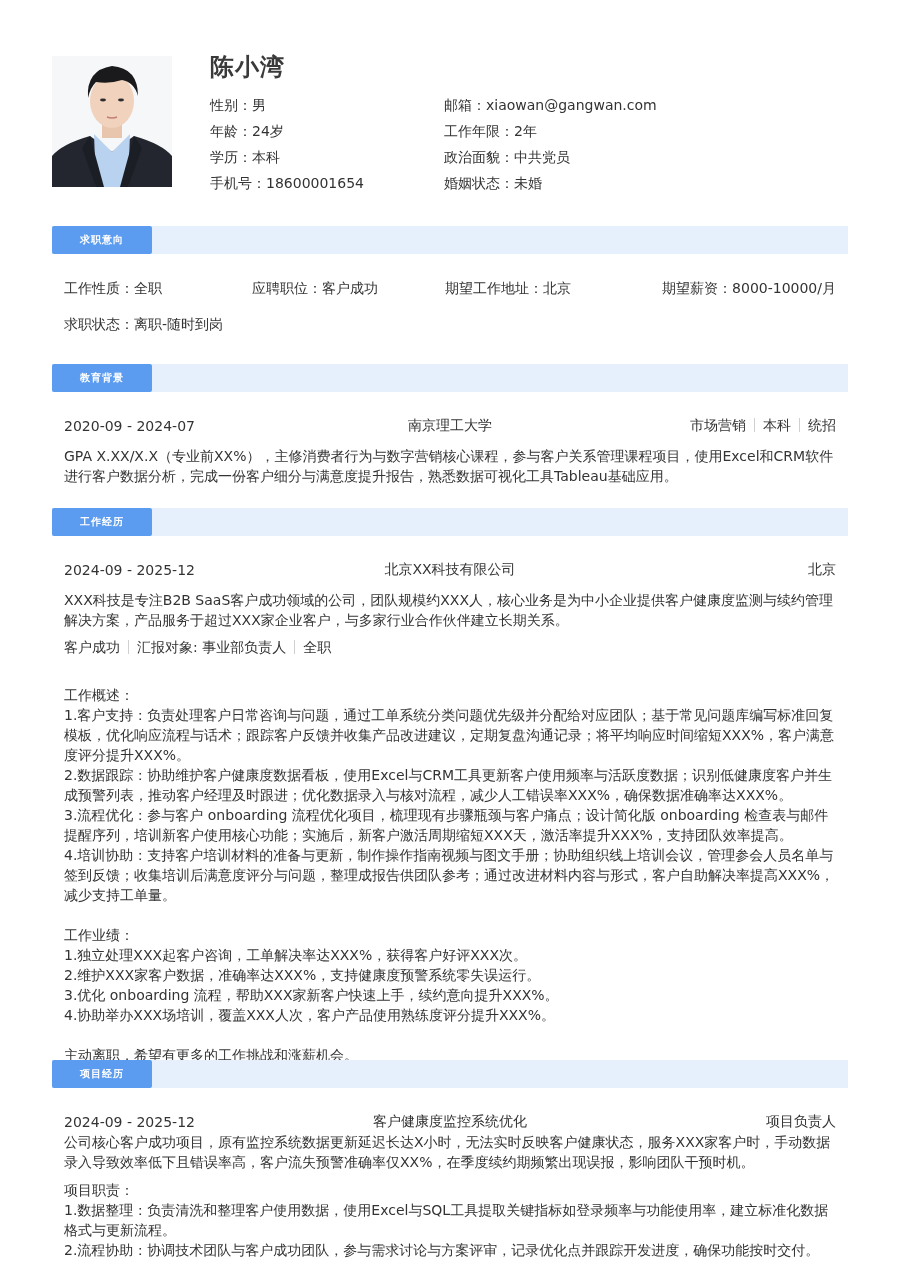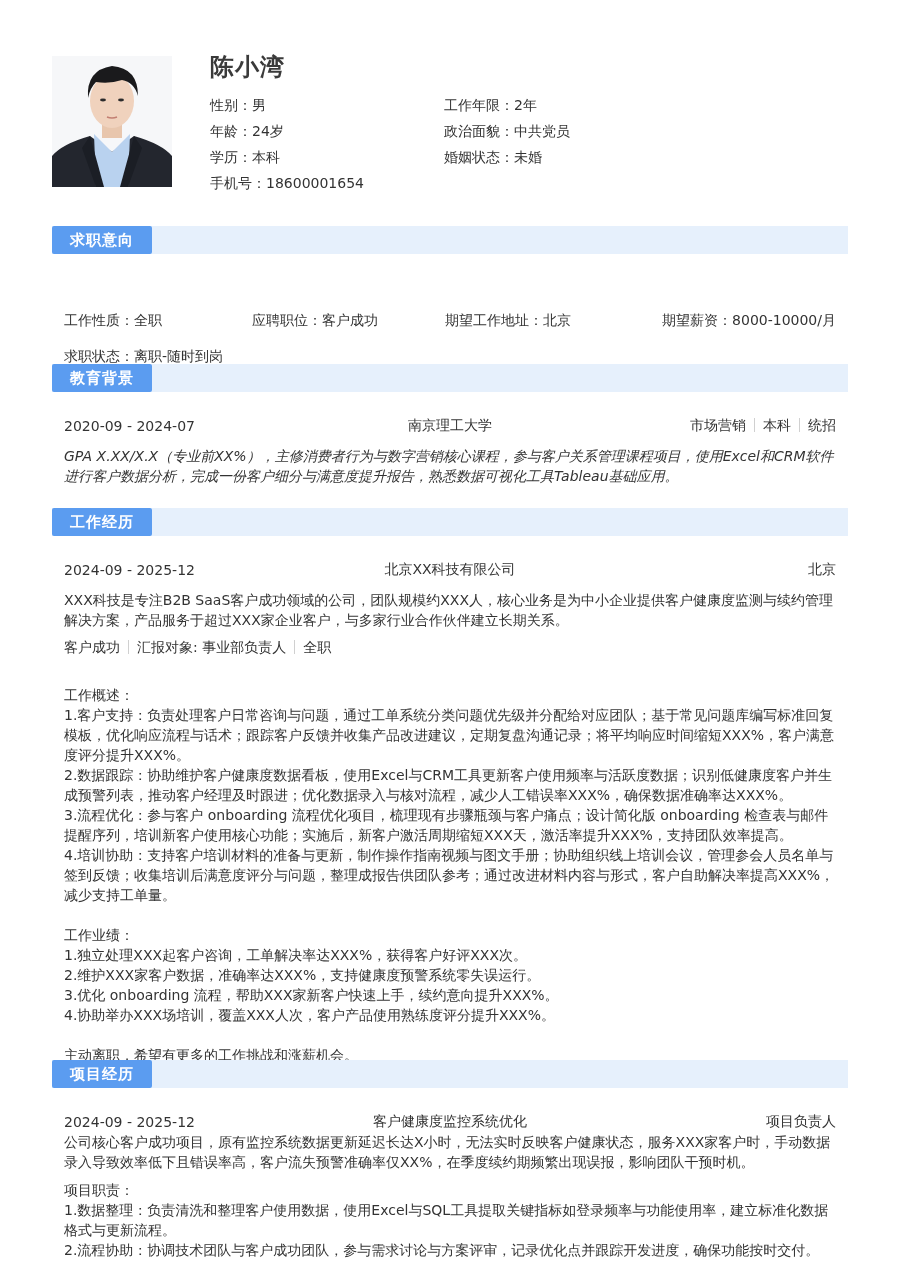--- a/index.html
+++ b/index.html
@@ -9,33 +9,33 @@
   .header { position: absolute; left: 52px; top: 50px; width: 796px; height: 140px; }
   .photo { position: absolute; left: 0; top: 6px; width: 120px; height: 131px; background: #f4f6f9; overflow: hidden; }
   .name { position: absolute; left: 158px; top: 0; font-size: 24px; font-weight: bold; color: #3a3a3a; letter-spacing: 1px; line-height: 34px; }
   .info-col { position: absolute; top: 42px; }
   .info-col.left { left: 158px; }
   .info-col.right { left: 392px; }
   .info-row { height: 26px; line-height: 26px; font-size: 14px; color: #333; white-space: nowrap; }
   .info-row .lbl { color: #333; }
 
   .section-bar { position: absolute; left: 52px; width: 796px; height: 28px; background: #e6f0fc; }
-  .section-bar .tag { position: absolute; left: 0; top: 0; height: 28px; width: 100px; background: #5b9cf0; color: #ffffff; font-weight: bold; font-size: 15px; line-height: 28px; text-align: center; border-radius: 2px; letter-spacing: 1px; }
+  .section-bar .tag { position: absolute; left: 0; top: 0; height: 28px; width: 100px; background: #5b9cf0; color: #ffffff; font-weight: bold; font-size: 10px; line-height: 28px; text-align: center; border-radius: 2px; letter-spacing: 1px; }
 
   .block { position: absolute; left: 64px; width: 772px; font-size: 14px; line-height: 20px; color: #333; }
   .row3 { position: relative; height: 20px; }
   .row3 .l { position: absolute; left: 0; top: 1px; }
   .row3 .c { position: absolute; left: 0; right: 0; top: 0; text-align: center; }
   .row3 .r { position: absolute; right: 0; top: 0; }
   .sep { display: inline-block; width: 1px; height: 14px; background: #d0d0d0; margin: 0 8px; vertical-align: -2px; }
   .para { margin-top: 8px; }
   .gap { height: 20px; }
 
   .intent-row { position: relative; height: 20px; }
-  .intent-row span.item { position: absolute; top: 0; white-space: nowrap; margin-top: 32px; }
+  .intent-row span.item { position: absolute; top: 0; white-space: nowrap; }
 </style>
 </head>
 <body>
 
 <div class="header">
   <div class="photo">
     <svg width="120" height="131" viewBox="0 0 120 131">
       <rect width="120" height="131" fill="#f6f7f9"></rect>
 
       <path d="M0 100 Q10 88 38 80 L60 96 L82 80 Q110 88 120 100 L120 131 L0 131 Z" fill="#23262e"></path>
@@ -59,20 +59,21 @@
   <div class="name">陈小湾</div>
 
   <div class="info-col left">
     <div class="info-row"><span class="lbl">性别：</span><span>男</span></div>
     <div class="info-row"><span class="lbl">年龄：</span><span>24岁</span></div>
     <div class="info-row"><span class="lbl">学历：</span><span>本科</span></div>
     <div class="info-row"><span class="lbl">手机号：</span><span>18600001654</span></div>
   </div>
 
   <div class="info-col right">
+    <div class="info-row"><span class="lbl">邮箱：</span><span>xiaowan@gangwan.com</span></div>
     <div class="info-row"><span class="lbl">工作年限：</span><span>2年</span></div>
     <div class="info-row"><span class="lbl">政治面貌：</span><span>中共党员</span></div>
     <div class="info-row"><span class="lbl">婚姻状态：</span><span>未婚</span></div>
   </div>
 </div>
 
 <div class="section-bar" style="top:226px;">
   <div class="tag">求职意向</div>
 </div>
 <div class="block" style="top:278px;">
@@ -89,21 +90,21 @@
 
 <div class="section-bar" style="top:364px;">
   <div class="tag">教育背景</div>
 </div>
 <div class="block" style="top:415px;">
   <div class="row3">
     <span class="l">2020-09 - 2024-07</span>
     <span class="c">南京理工大学</span>
     <span class="r"><span>市场营销</span><span class="sep"></span><span>本科</span><span class="sep"></span><span>统招</span></span>
   </div>
-  <div class="para" style="margin-top:11px;font-style:italic;">GPA X.XX/X.X（专业前XX%），主修消费者行为与数字营销核心课程，参与客户关系管理课程项目，使用Excel和CRM软件进行客户数据分析，完成一份客户细分与满意度提升报告，熟悉数据可视化工具Tableau基础应用。</div>
+  <div class="para" style="margin-top:11px;">GPA X.XX/X.X（专业前XX%），主修消费者行为与数字营销核心课程，参与客户关系管理课程项目，使用Excel和CRM软件进行客户数据分析，完成一份客户细分与满意度提升报告，熟悉数据可视化工具Tableau基础应用。</div>
 </div>
 
 <div class="section-bar" style="top:508px;">
   <div class="tag">工作经历</div>
 </div>
 <div class="block" style="top:559px;">
   <div class="row3">
     <span class="l">2024-09 - 2025-12</span>
     <span class="c">北京XX科技有限公司</span>
     <span class="r">北京</span>

